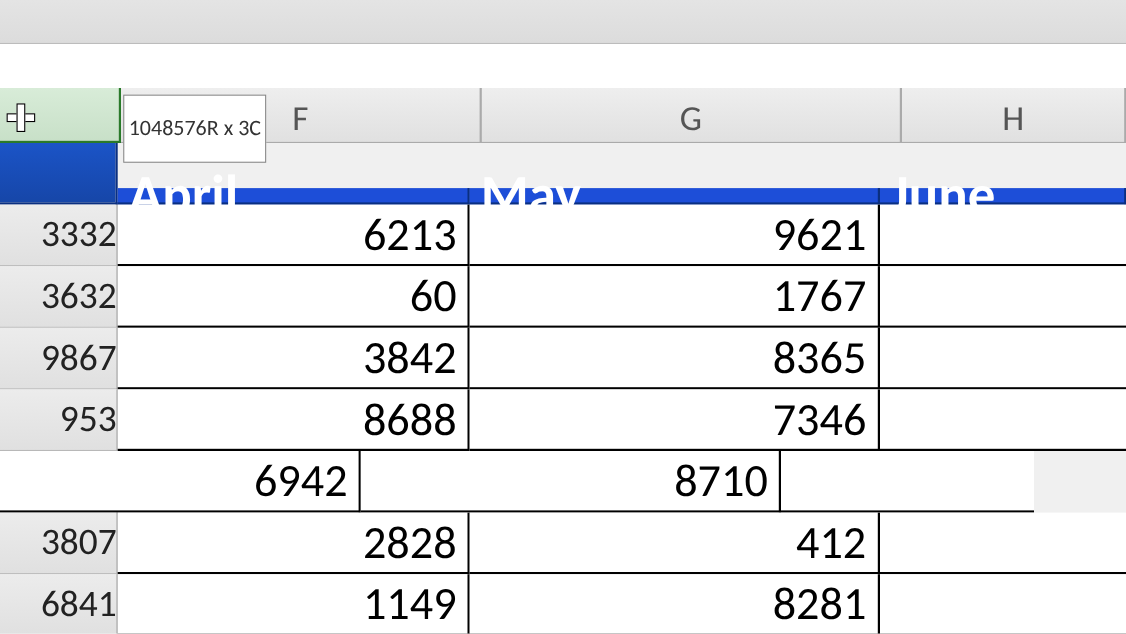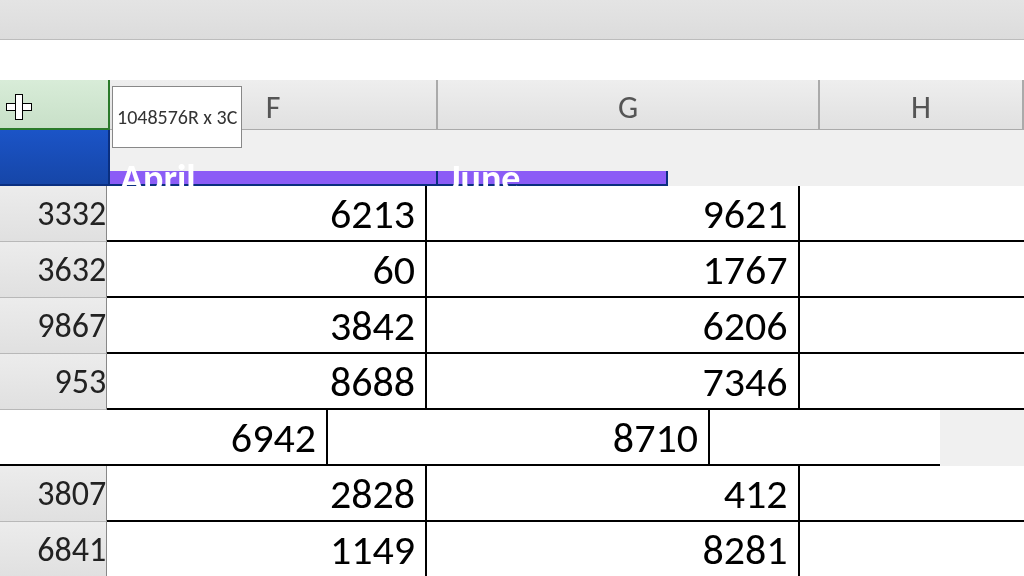--- a/index.html
+++ b/index.html
@@ -107,27 +107,27 @@
     border-right: 2px solid #000;
     border-bottom: 2px solid #000;
     display: flex;
     align-items: center;
     justify-content: flex-end;
     padding: 0 10px;
     font-size: 42px;
     color: #000;
   }
   .cell.header {
-    background: #8b5cf6;
+    background: #1d4ed8;
     color: #fff;
     font-weight: bold;
     justify-content: flex-start;
     border-bottom: 2px solid #0a2f80;
     border-right: 2px solid #0a2f80;
-    font-size: 38px;
+    font-size: 50px;
     margin-top: 41px;
   }
   .cF { width: 328px; }
   .cG { width: 382px; }
   .cH { width: 230px; border-right: none; }
   .rowhead.selhead {
     background: linear-gradient(#1b54c7, #1646a8);
     border-right: 2px solid #0a2f80;
     border-bottom: 2px solid #0a2f80;
   }
@@ -148,39 +148,40 @@
     <div class="col-header col-G">G</div>
     <div class="col-header col-H">H</div>
     <div class="sel-tip">1048576R x 3C</div>
   </div>
 
   <div class="data-rows">
 
     <div class="row hdr">
       <div class="rowhead selhead"></div>
       <div class="cell header cF">April</div>
+      <div class="cell header cG">May</div>
       <div class="cell header cH">June</div>
     </div>
 
     <div class="row">
       <div class="rowhead">3332</div>
       <div class="cell cF">6213</div>
       <div class="cell cG">9621</div>
       <div class="cell cH"></div>
     </div>
     <div class="row">
       <div class="rowhead">3632</div>
       <div class="cell cF">60</div>
       <div class="cell cG">1767</div>
       <div class="cell cH"></div>
     </div>
     <div class="row">
       <div class="rowhead">9867</div>
       <div class="cell cF">3842</div>
-      <div class="cell cG">6206</div>
+      <div class="cell cG">8365</div>
       <div class="cell cH"></div>
     </div>
     <div class="row">
       <div class="rowhead">953</div>
       <div class="cell cF">8688</div>
       <div class="cell cG">7346</div>
       <div class="cell cH"></div>
     </div>
     <div class="row">
       <div class="cell cF">6942</div>

